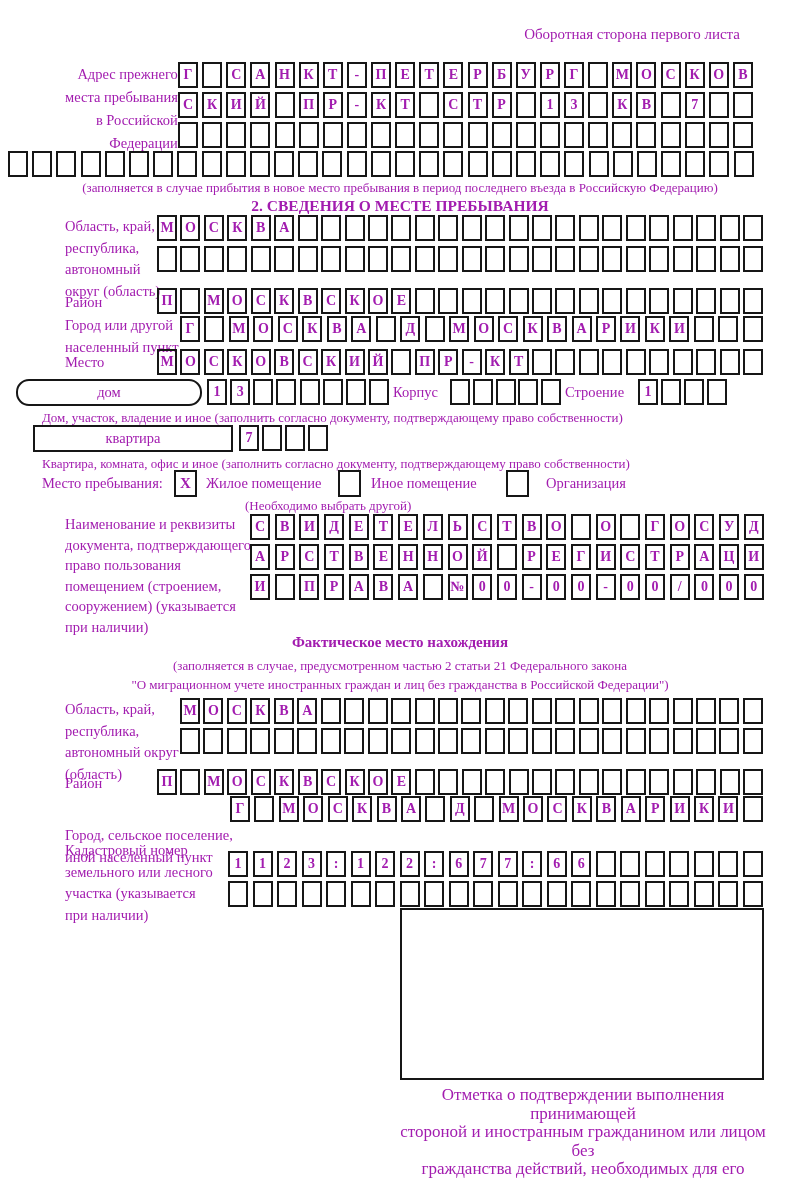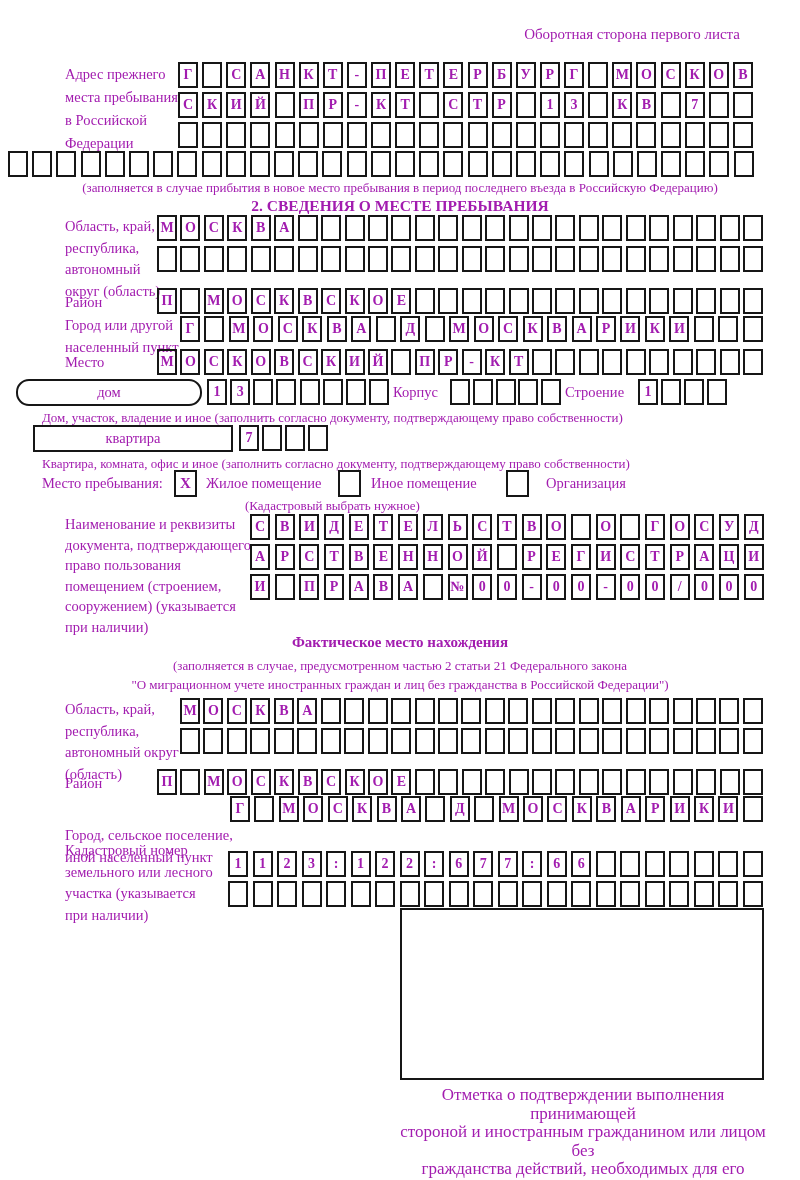--- a/index.html
+++ b/index.html
@@ -22,21 +22,21 @@
   .stampbox{position:absolute;box-sizing:border-box;border:2px solid #161616;background:#fff;}
   .stampnote{position:absolute;font-size:17px;line-height:18.5px;text-align:center;white-space:pre-line;}
 </style>
 </head>
 <body>
 
 <div class="page">
 
   <div class="abs cap" style="top:26px;right:60px;font-size:15px;">Оборотная сторона первого листа</div>
 
-  <div class="abs lbl" style="left:65px;top:63px;line-height:23px;">Адрес прежнего
+  <div class="abs lbl" style="left:65px;top:63px;line-height:23px;text-align:right;">Адрес прежнего
 места пребывания
 в Российской
 Федерации</div>
   <div class="cellrow" style="left:178px;top:62px;width:575px;">
       <span class="cell">Г</span>
       <span class="cell"></span>
       <span class="cell">С</span>
       <span class="cell">А</span>
       <span class="cell">Н</span>
       <span class="cell">К</span>
@@ -335,21 +335,21 @@
     </div>
   <div class="abs cap" style="left:42px;top:456px;">Квартира, комната, офис и иное (заполнить согласно документу, подтверждающему право собственности)</div>
 
   <div class="abs lbl" style="left:42px;top:473px;">Место пребывания:</div>
   <div class="chk" style="left:174px;top:470px;">X</div>
   <div class="abs lbl" style="left:206px;top:473px;">Жилое помещение</div>
   <div class="chk" style="left:338px;top:470px;"></div>
   <div class="abs lbl" style="left:371px;top:473px;">Иное помещение</div>
   <div class="chk" style="left:506px;top:470px;"></div>
   <div class="abs lbl" style="left:546px;top:473px;">Организация</div>
-  <div class="abs cap" style="left:245px;top:498px;">(Кадастровый выбрать нужное)</div>
+  <div class="abs cap" style="left:245px;top:498px;">(Необходимо выбрать другой)</div>
 
   <div class="abs lbl-tight" style="left:65px;top:514px;">Наименование и реквизиты
 документа, подтверждающего
 право пользования
 помещением (строением,
 сооружением) (указывается
 при наличии)</div>
   <div class="cellrow" style="left:250px;top:514px;width:514px;">
       <span class="cell">С</span>
       <span class="cell">В</span>

